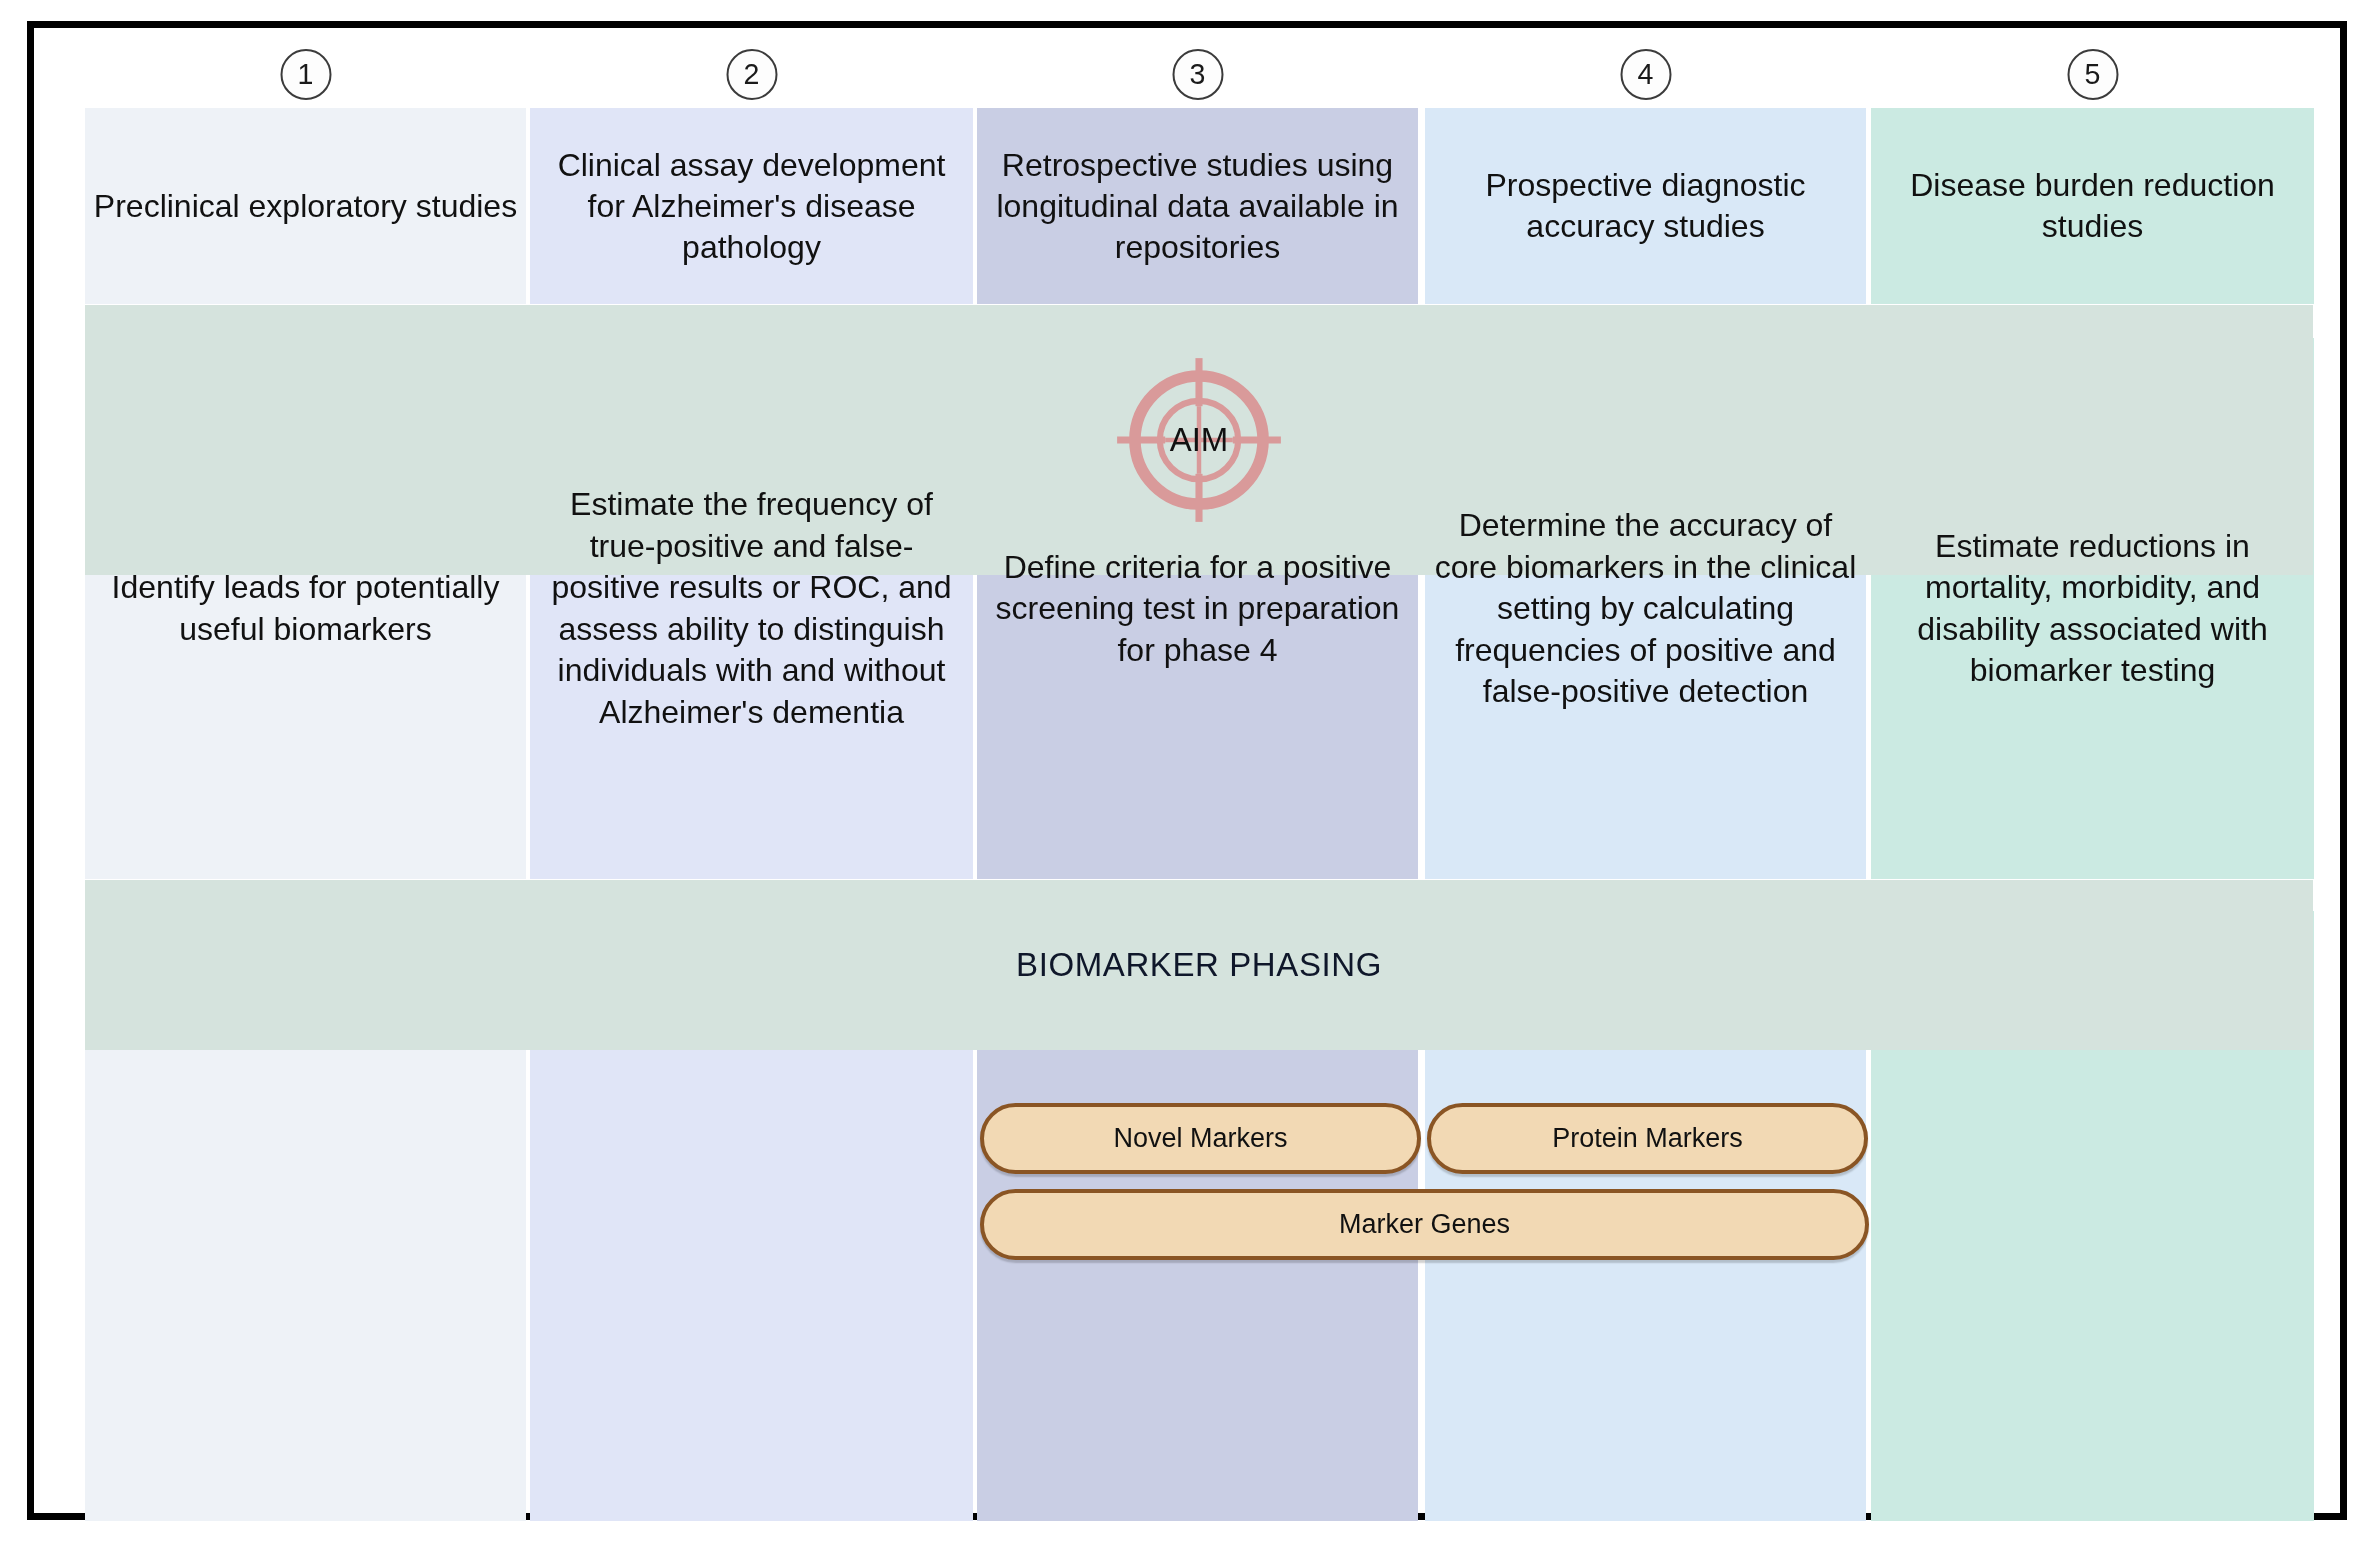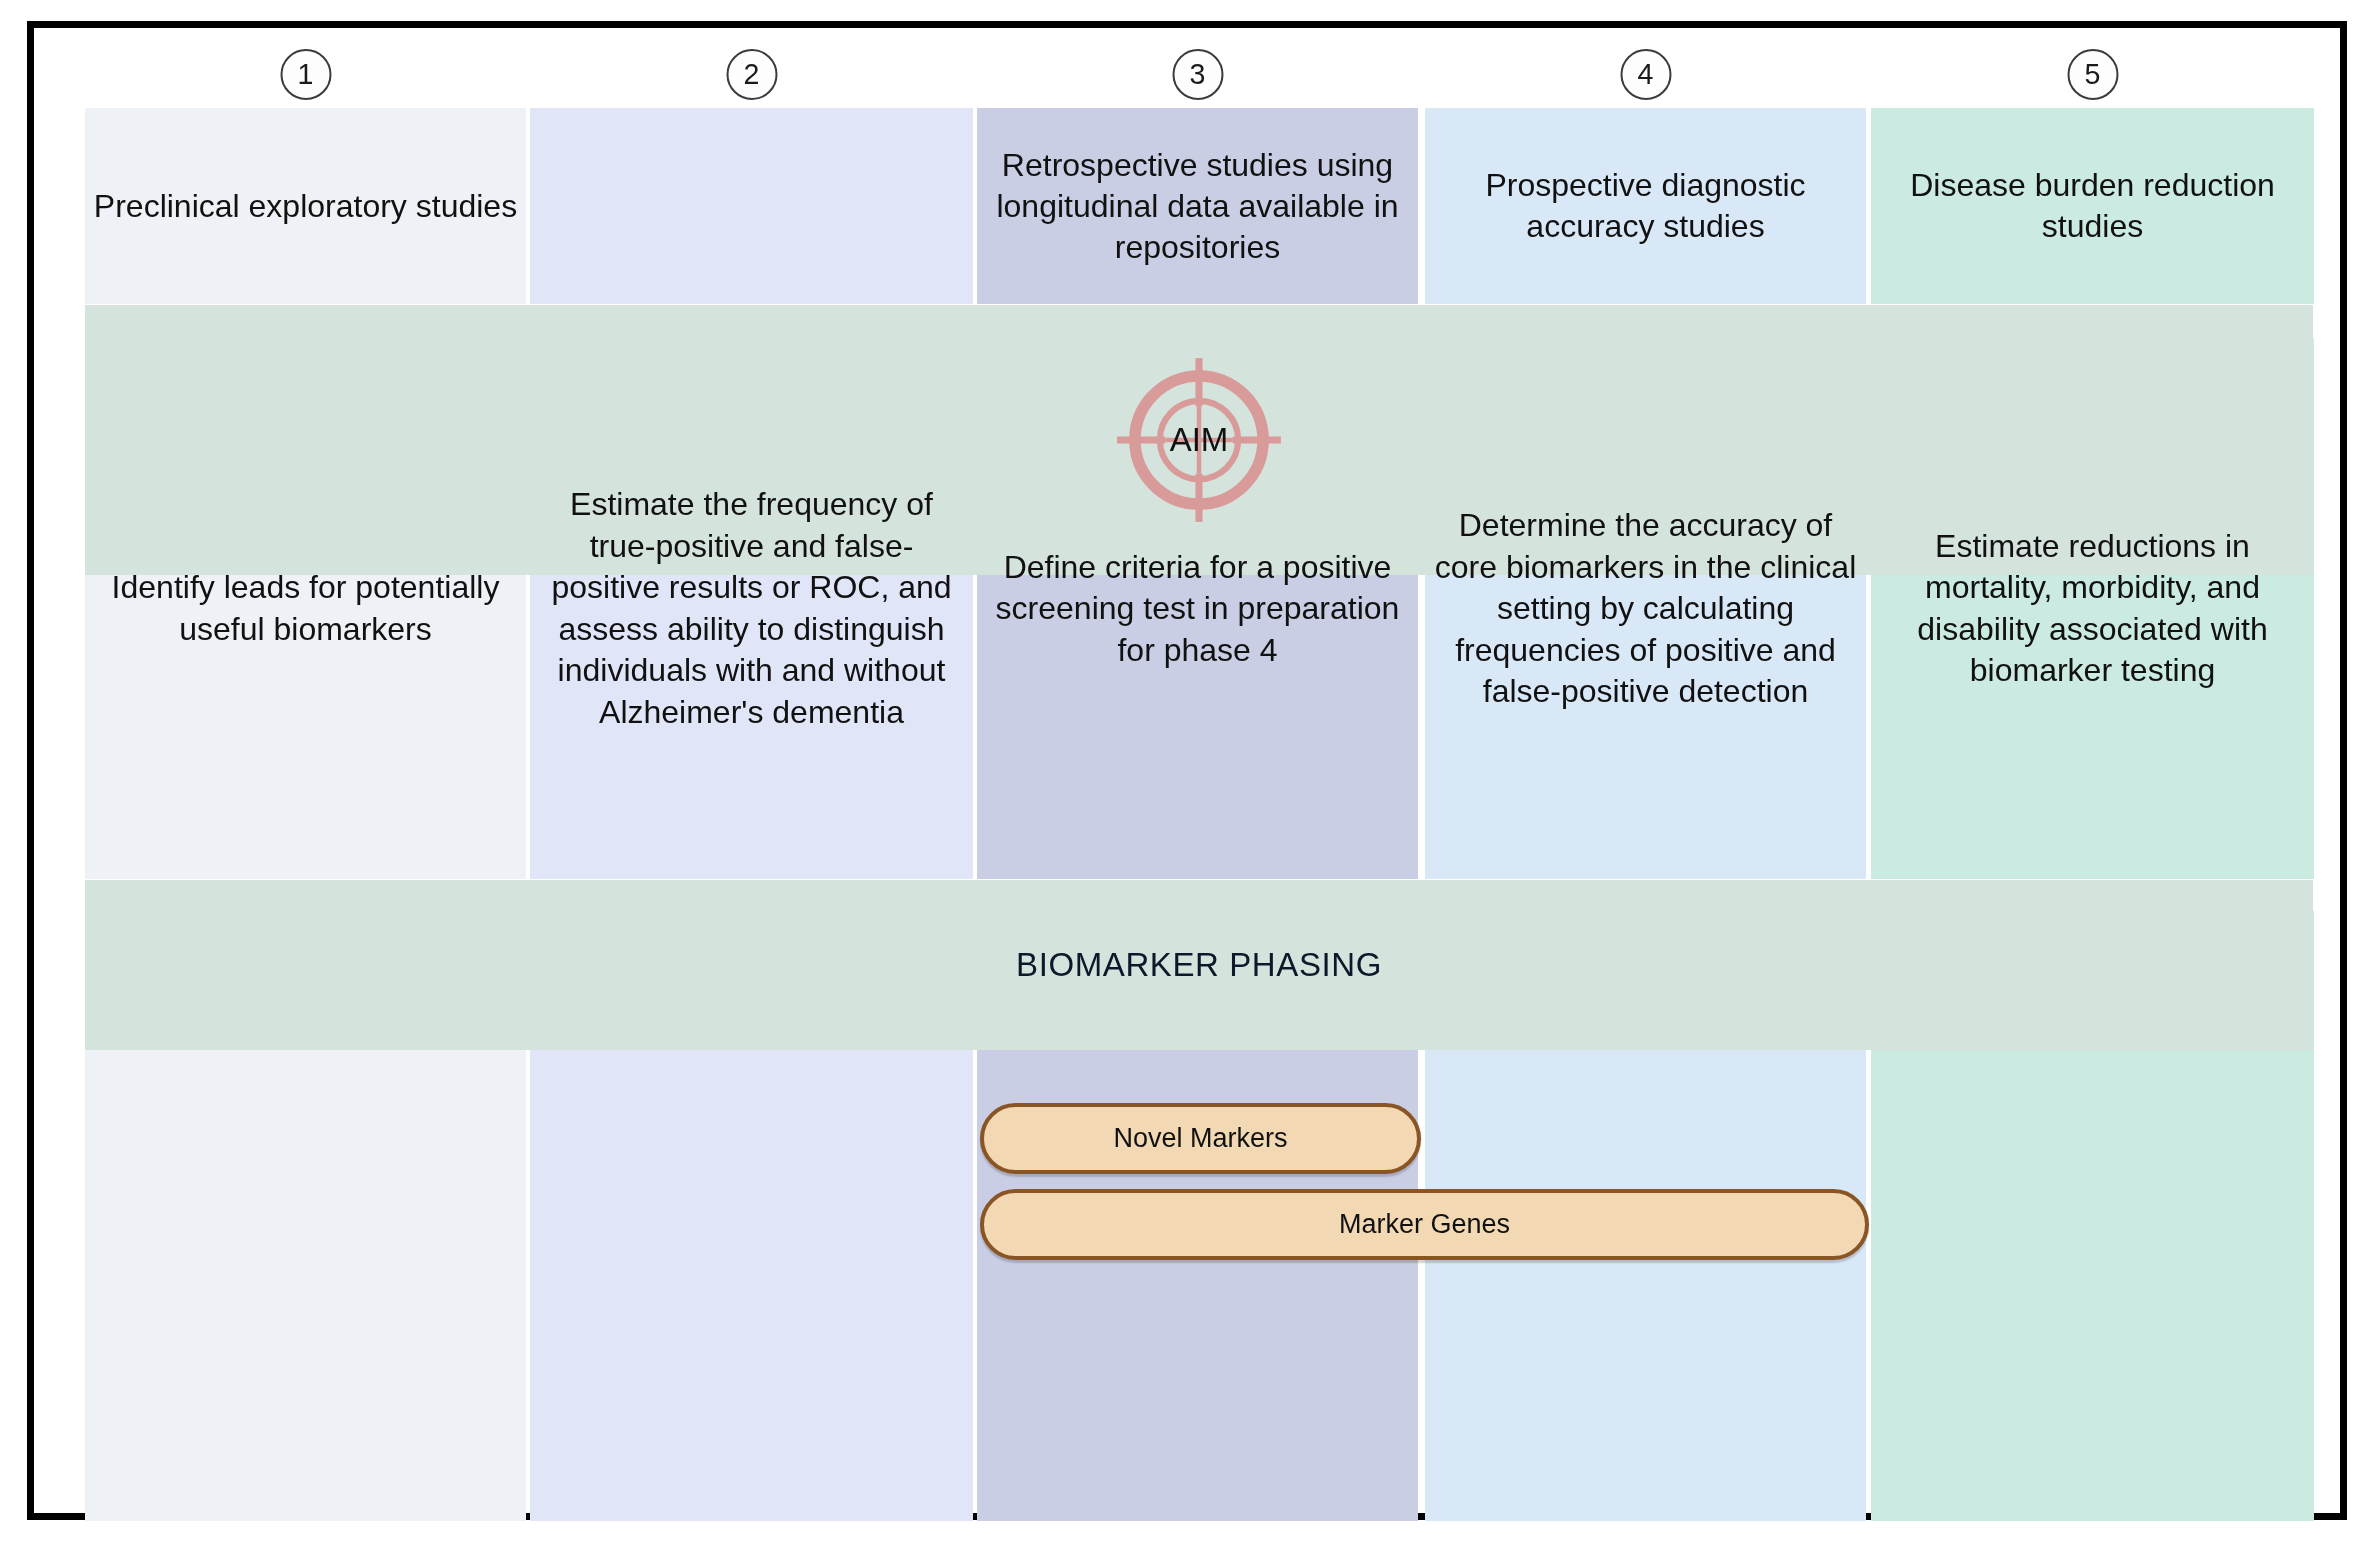--- a/index.html
+++ b/index.html
@@ -203,20 +203,21 @@
       <div class="body-text">
         <p>Identify leads for potentially useful biomarkers</p>
       </div>
     </div>
 
     <div class="col col-2">
       <div class="strip strip-head" style="background: rgb(224, 229, 247);"></div>
       <div class="strip strip-body" style="background: rgb(224, 229, 247);"></div>
       <div class="strip strip-foot" style="background: rgb(224, 229, 247);"></div>
       <div class="badge">2</div>
+      <div class="head-text">Clinical assay development for Alzheimer's disease pathology</div>
       <div class="body-text">
         <p>Estimate the frequency of true-positive and false-positive results or ROC, and assess ability to distinguish individuals with and without Alzheimer's dementia</p>
       </div>
     </div>
 
     <div class="col col-3">
       <div class="strip strip-head" style="background: rgb(201, 206, 228);"></div>
       <div class="strip strip-body" style="background: rgb(201, 206, 228);"></div>
       <div class="strip strip-foot" style="background: rgb(201, 206, 228);"></div>
       <div class="badge">3</div>
@@ -263,18 +264,19 @@
       </svg>
       <div class="aim-label">AIM</div>
     </div>
 
     <div class="phasing-band" style="background: rgb(213, 227, 221);">
       <span class="phasing-label">BIOMARKER PHASING</span>
     </div>
 
     <div class="pills">
       <div class="pill pill-novel" style="background: rgb(242, 217, 180); border-color: rgb(138, 85, 36);">Novel Markers</div>
+      <div class="pill pill-protein" style="background: rgb(242, 217, 180); border-color: rgb(138, 85, 36);">Protein Markers</div>
       <div class="pill pill-genes" style="background: rgb(242, 217, 180); border-color: rgb(138, 85, 36);">Marker Genes</div>
     </div>
 
   </div>
 </div>
 
 
 </body></html>

